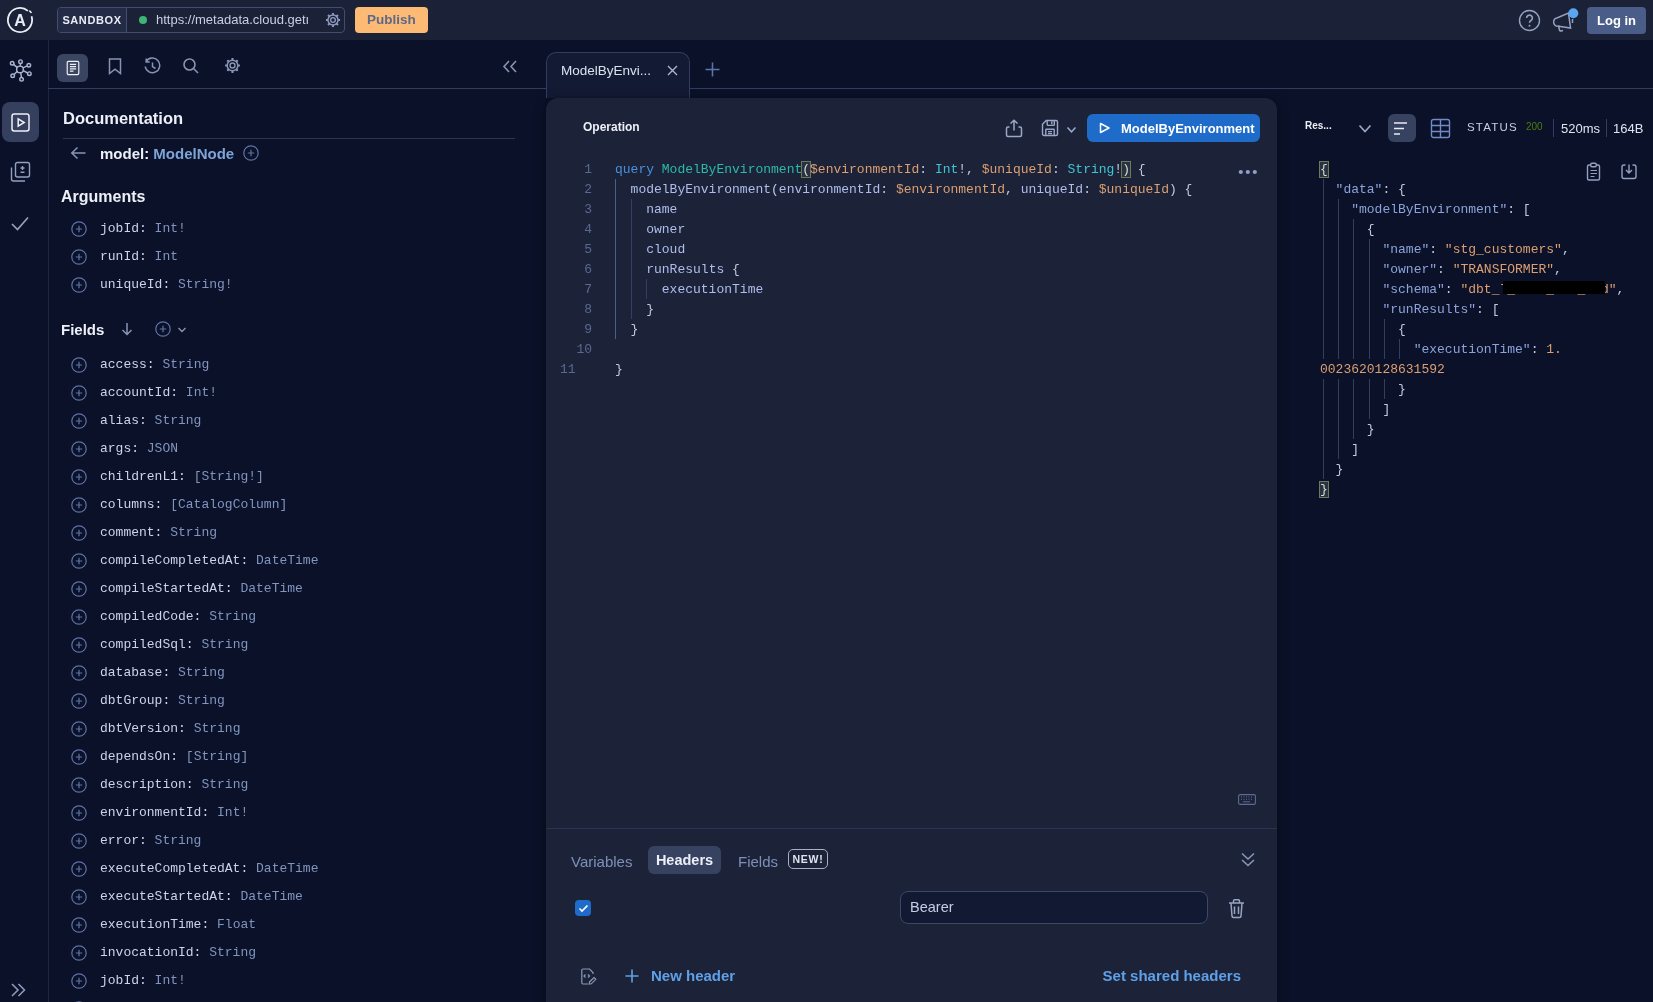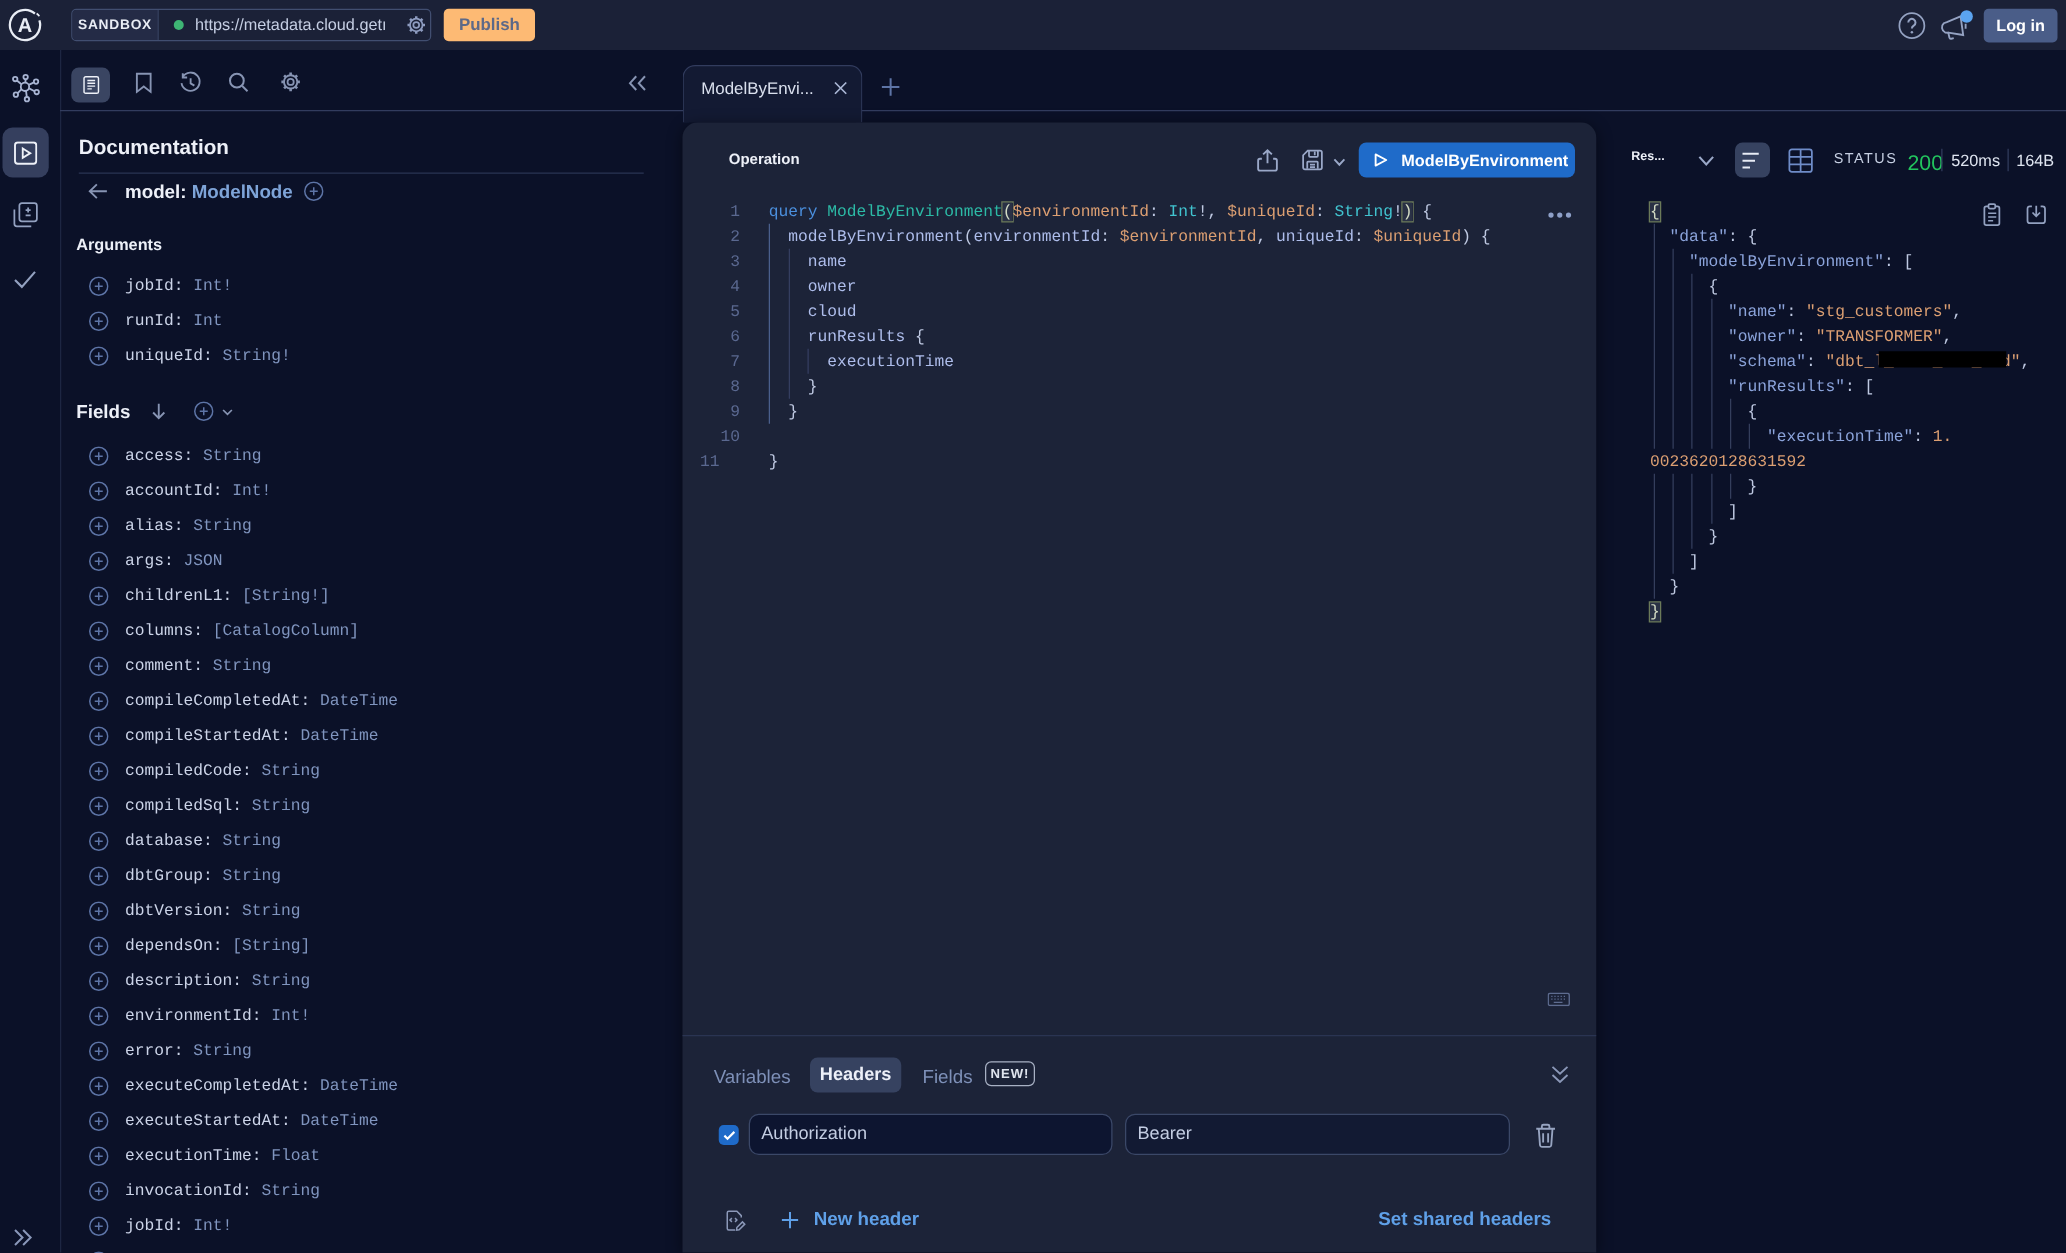--- a/index.html
+++ b/index.html
@@ -88,21 +88,21 @@
 <div class="abs" style="left:63px;top:109px;font-size:16.5px;font-weight:bold;color:#edf0f8">Documentation</div>
 <div class="abs" style="left:63px;top:137.5px;width:452px;height:1px;background:#2a3453"></div>
 <svg class="abs" style="left:70px;top:146px" width="17" height="14" viewBox="0 0 17 14" fill="none" stroke="#8794b3" stroke-width="1.5">
       <path d="M15.5 7 H1.8 M7.5 1.5 L1.8 7 L7.5 12.5"></path>
     </svg>
 <div class="abs" style="left:100px;top:145px;font-size:15px;font-weight:bold;color:#edf0f8">model: <span style="color:#7ea4d8;font-weight:bold">ModelNode</span></div>
 <svg style="position:absolute;left:243px;top:145px" width="16" height="16" viewBox="0 0 16 16">
       <circle cx="8" cy="8" r="7.2" fill="none" stroke="#5d74a6" stroke-width="1.2"></circle>
       <path d="M8 4.8v6.4M4.8 8h6.4" stroke="#5d74a6" stroke-width="1.2"></path>
     </svg>
-<div class="abs" style="left:61px;top:188px;font-size:13px;font-weight:bold;color:#edf0f8">Arguments</div>
+<div class="abs" style="left:61px;top:188px;font-size:16px;font-weight:bold;color:#edf0f8">Arguments</div>
 <svg style="position:absolute;left:71px;top:221px" width="16" height="16" viewBox="0 0 16 16">
       <circle cx="8" cy="8" r="7.2" fill="none" stroke="#5d74a6" stroke-width="1.2"></circle>
       <path d="M8 4.8v6.4M4.8 8h6.4" stroke="#5d74a6" stroke-width="1.2"></path>
     </svg>
 <div class="row" style="left:100px;top:221px"><span style="color:#ccd4e8">jobId: </span><span style="color:#8095bf">Int!</span></div>
 <svg style="position:absolute;left:71px;top:249px" width="16" height="16" viewBox="0 0 16 16">
       <circle cx="8" cy="8" r="7.2" fill="none" stroke="#5d74a6" stroke-width="1.2"></circle>
       <path d="M8 4.8v6.4M4.8 8h6.4" stroke="#5d74a6" stroke-width="1.2"></path>
     </svg>
 <div class="row" style="left:100px;top:249px"><span style="color:#ccd4e8">runId: </span><span style="color:#8095bf">Int</span></div>
@@ -308,21 +308,20 @@
 <div class="abs" style="left:648px;top:846px;width:73px;height:28px;background:#364260;border-radius:6px;color:#edf0f8;font-size:14.5px;font-weight:bold;text-align:center;line-height:28px">Headers</div>
 <div class="abs" style="left:738px;top:853px;font-size:15px;color:#7e90b8">Fields</div>
 <div class="abs" style="left:788px;top:849px;width:40px;height:20px;border:1px solid #a8b1c4;border-radius:5px;color:#dfe4ee;font-size:10.5px;font-weight:bold;letter-spacing:0.8px;text-align:center;line-height:19px">NEW!</div>
 <svg class="abs" style="left:1240px;top:851px" width="16" height="17" viewBox="0 0 16 17" fill="none" stroke="#8b98b8" stroke-width="1.5">
       <path d="M2 2.5 L8 8 L14 2.5 M2 9 L8 14.5 L14 9"></path>
     </svg>
 <div class="abs" style="left:575px;top:900px;width:16px;height:16px;background:#1f6bc9;border-radius:4px"></div>
 <svg class="abs" style="left:577.5px;top:903.5px" width="11" height="9" viewBox="0 0 11 9" fill="none" stroke="#fff" stroke-width="1.7">
       <path d="M1.5 4.5 L4 7 L9.5 1.5"></path>
     </svg>
-<div class="abs" style="left:599px;top:891px;width:291px;height:33px;border:1px solid #3b4868;background:#0d1530;border-radius:8px;color:#c3cde2;font-size:14.5px;line-height:31px;padding-left:9px">Authorization</div>
 <div class="abs" style="left:900px;top:891px;width:308px;height:33px;border:1px solid #3b4868;background:#121a33;border-radius:8px;color:#c3cde2;font-size:14.5px;line-height:31px;padding-left:9px">Bearer</div>
 <svg class="abs" style="left:1227px;top:898px" width="19" height="21" viewBox="0 0 19 21" fill="none" stroke="#97a4c0" stroke-width="1.5">
       <path d="M2 5 h15 M6.5 5 V3 a1.2 1.2 0 0 1 1.2 -1.2 h3.6 A1.2 1.2 0 0 1 12.5 3 v2 M4 5 l1 13.2 a1.5 1.5 0 0 0 1.5 1.3 h6 a1.5 1.5 0 0 0 1.5 -1.3 L15 5 M7.5 8.5 v7.5 M11.5 8.5 v7.5"></path>
     </svg>
 <svg class="abs" style="left:580px;top:968px" width="17" height="17" viewBox="0 0 17 17" fill="none" stroke="#8b98b8" stroke-width="1.2">
       <path d="M13 6 V4.5 L9.5 1 H3 a1.2 1.2 0 0 0 -1.2 1.2 v12.6 A1.2 1.2 0 0 0 3 16 h5"></path>
       <path d="M5.5 6.5 L4 8 l1.5 1.5 M8 6.5 L9.5 8 8 9.5"></path>
       <path d="M9.5 14 l4.5 -4.5 1.8 1.8 -4.5 4.5 -2.1 0.3 Z"></path>
     </svg>
 <svg class="abs" style="left:624px;top:968px" width="16" height="16" viewBox="0 0 16 16" fill="none" stroke="#5fa0e8" stroke-width="1.6">
@@ -336,21 +335,21 @@
     </svg>
 <div class="abs" style="left:1388px;top:114px;width:28px;height:28px;background:#364260;border-radius:6px"></div>
 <svg class="abs" style="left:1393px;top:121px" width="18" height="15" viewBox="0 0 18 15" fill="none" stroke="#e8ecf5" stroke-width="1.6">
       <path d="M1 2 h13 M1 7.5 h10 M1 13 h6"></path>
     </svg>
 <svg class="abs" style="left:1430px;top:118px" width="21" height="21" viewBox="0 0 21 21" fill="none" stroke="#6f8cc8" stroke-width="1.4">
       <rect x="1.5" y="1.5" width="18" height="18" rx="2"></rect>
       <path d="M1.5 7.5 h18 M1.5 13.5 h18 M10.5 1.5 v18"></path>
     </svg>
 <div class="abs" style="left:1467px;top:121px;font-size:11.5px;letter-spacing:1.2px;color:#c6cfe2">STATUS</div>
-<div class="abs" style="left:1526px;top:121px;font-size:17px;color:#22c55e">200</div>
+<div class="abs" style="left:1526px;top:121px;font-size:10px;color:#4d7c0f">200</div>
 <div class="abs" style="left:1553px;top:119px;width:1px;height:18px;background:#323c5c"></div>
 <div class="abs" style="left:1561px;top:121px;font-size:13px;color:#dfe5f0">520ms</div>
 <div class="abs" style="left:1606px;top:119px;width:1px;height:18px;background:#323c5c"></div>
 <div class="abs" style="left:1613px;top:121px;font-size:13px;color:#dfe5f0">164B</div>
 <svg class="abs" style="left:1585px;top:162px" width="17" height="20" viewBox="0 0 17 20" fill="none" stroke="#93a1c0" stroke-width="1.4">
       <rect x="2.5" y="3" width="12" height="15" rx="1.5"></rect>
       <rect x="5.8" y="1.2" width="5.4" height="3.6" rx="1" fill="#0b1128"></rect>
       <path d="M5.5 8.5 h6.5 M5.5 11.5 h6.5 M5.5 14.5 h4" stroke-width="1.2"></path>
     </svg>
 <svg class="abs" style="left:1620px;top:163px" width="18" height="18" viewBox="0 0 18 18" fill="none" stroke="#93a1c0" stroke-width="1.4">

